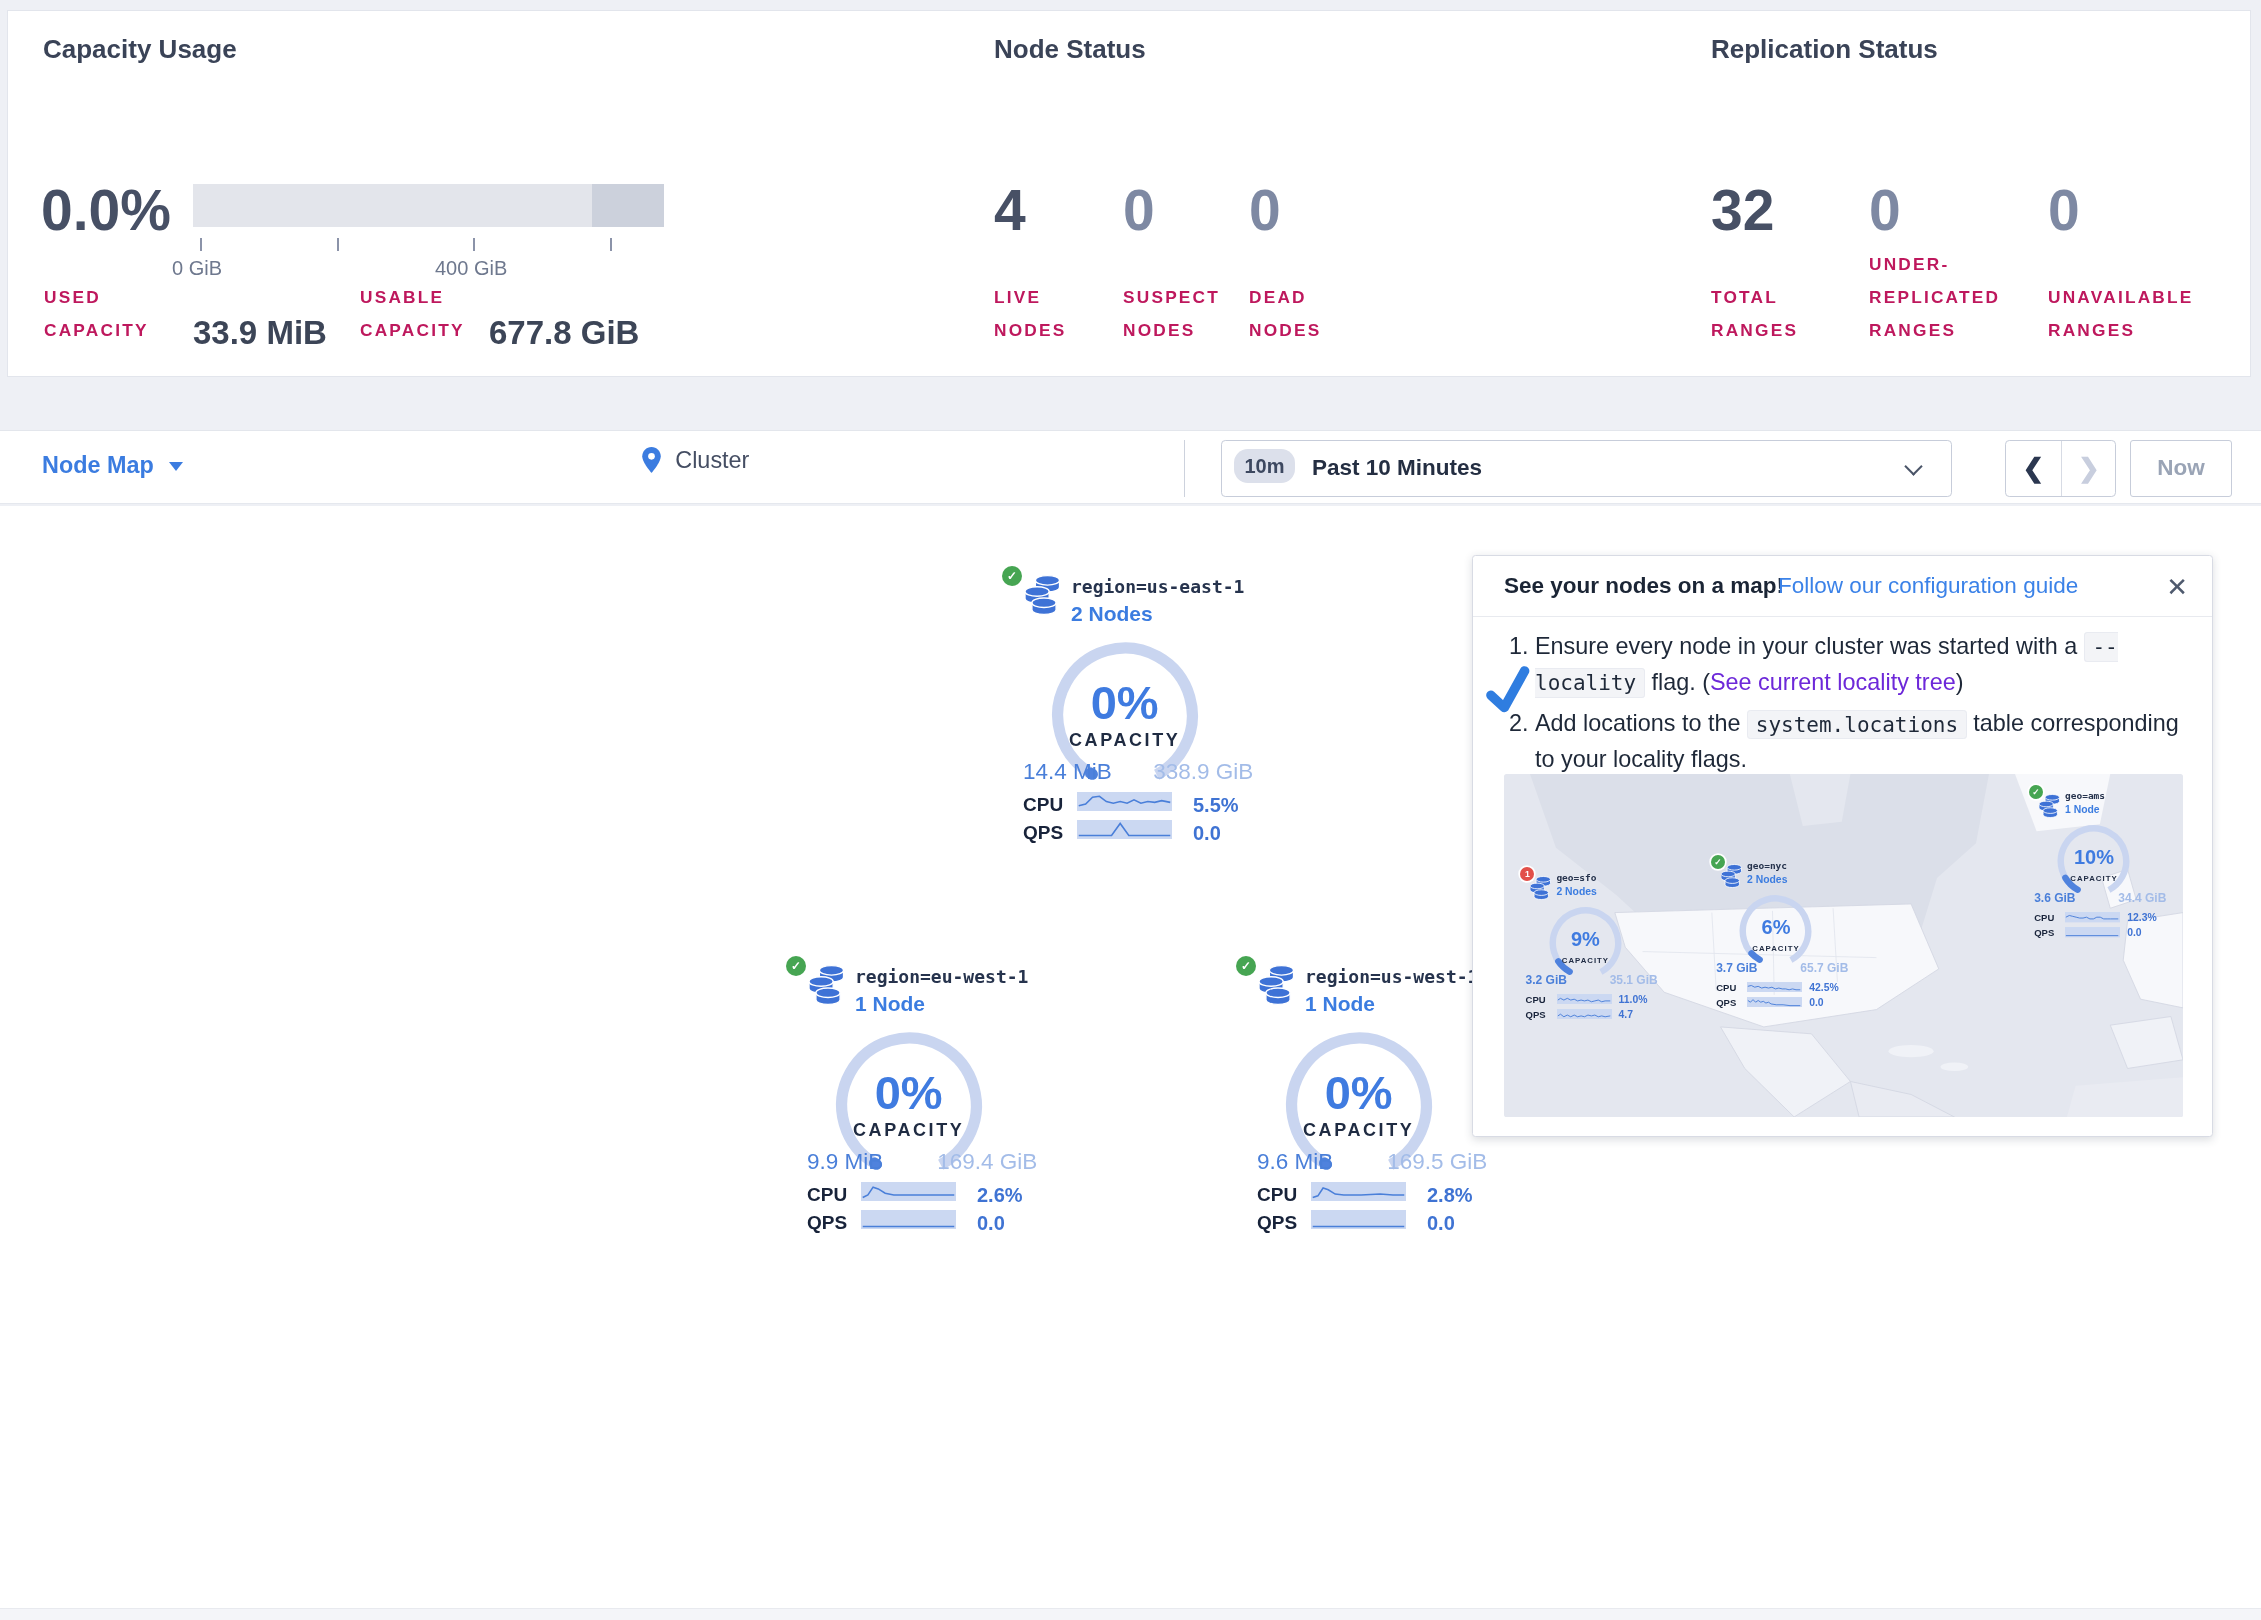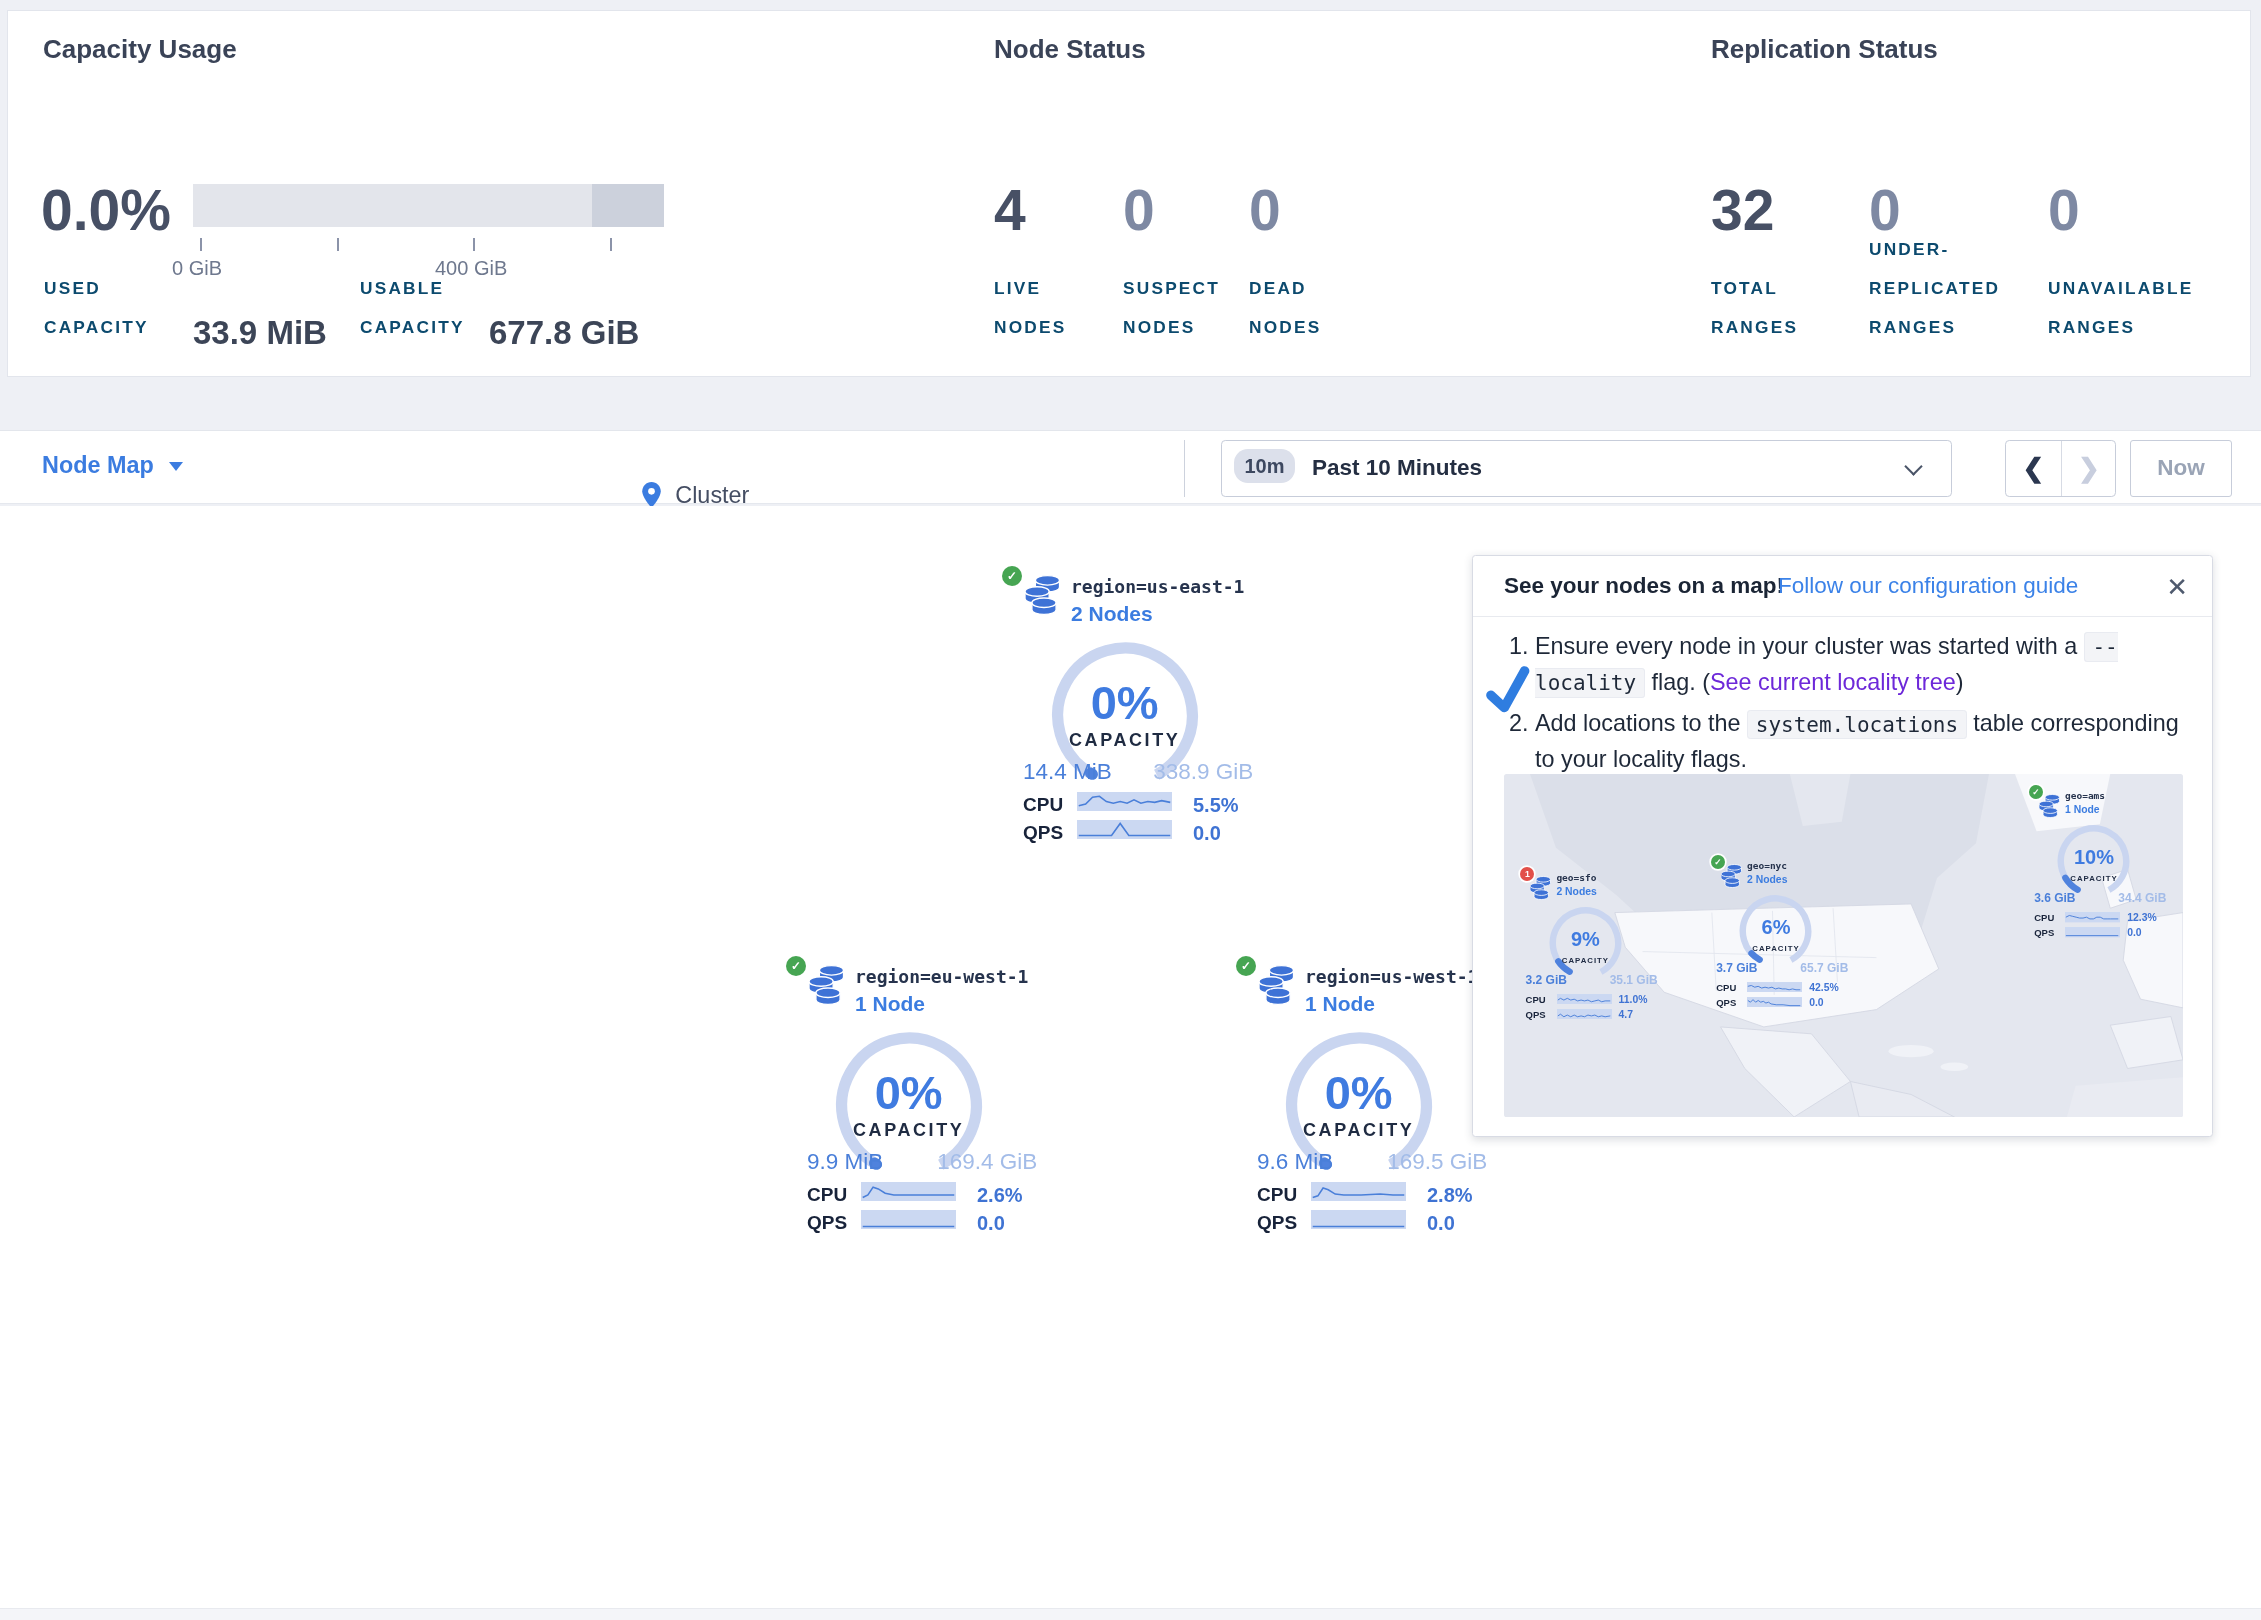--- a/index.html
+++ b/index.html
@@ -13,39 +13,39 @@
   
   .summary-card {
     position:absolute; left:7px; top:10.4px; width:2244px; height:367px;
     background:#ffffff; border:0.9px solid #e2e5ec;
   }
   .sec-title { position:absolute; top:22.5px; font-size:26px; font-weight:700; color:#3a4357; }
   .bignum { position:absolute; top:171px; font-size:57px; font-weight:700; line-height:1; color:#475065; }
   .bignum.dim { color:#7e89a3; }
   .caps {
     position:absolute; bottom:29px; font-size:17.3px; font-weight:700;
-    color:#0c4a6e; letter-spacing:2.2px; line-height:39px; text-transform:uppercase;
+    color:#be185d; letter-spacing:2.2px; line-height:33px; text-transform:uppercase;
   }
   .bigval { position:absolute; bottom:24px; font-size:33px; font-weight:700; color:#3c4557; }
 
   .capbar { position:absolute; left:185px; top:173px; width:471px; height:104px; }
   .capbar .track { position:absolute; left:0; top:0; width:471px; height:43px; background:#e3e5eb; }
   .capbar .other { position:absolute; left:399px; top:0; width:72px; height:43px; background:#ccd1dc; }
   .capbar .tick { position:absolute; top:54px; width:1.7px; height:13px; background:#8b93a9; }
   .capbar .ticklab { position:absolute; top:73px; font-size:20px; color:#6e788e; }
 
   
   .toolbar {
     position:absolute; left:0; top:430px; width:2261px; height:74px;
     background:#ffffff; border-top:0.9px solid #e3e6ec; border-bottom:0.9px solid #e5e8ee;
   }
   .viewsel { position:absolute; left:42px; top:21px; font-size:23.4px; font-weight:700; color:#3b7ce0; cursor:pointer; }
   .viewsel .caret { display:inline-block; margin-left:15.6px; width:0; height:0;
     border-left:7.8px solid transparent; border-right:7.8px solid transparent; border-top:9.5px solid #3b7ce0; vertical-align:middle; }
-  .crumb { position:absolute; left:642px; top:15.6px; height:43px;margin-top:35px; }
+  .crumb { position:absolute; left:642px; top:15.6px; height:43px; }
   .crumb svg { vertical-align:middle; }
   .crumb .txt { font-size:23.4px; color:#454e63; margin-left:10.4px; vertical-align:middle; }
   .tb-divider { position:absolute; left:1184px; top:8.7px; width:0.9px; height:57px; background:#cdd2dd; }
   .timebox { position:absolute; left:1221px; top:8.7px; width:731px; height:57px;
     border:0.9px solid #c7cdda; border-radius:4.3px; background:#fff; cursor:pointer; }
   .timebox .badge { position:absolute; left:12px; top:8.7px; padding:5.2px 10.4px; background:#dce0eb;
     border-radius:14px; font-size:20px; font-weight:700; color:#3d4860; }
   .timebox .lbl { position:absolute; left:90px; top:14px; font-size:22.5px; font-weight:700; color:#242e42; }
   .timebox .chev { position:absolute; right:31px; top:19px; width:13px; height:13px;
     border-right:2.2px solid #4a5468; border-bottom:2.2px solid #4a5468; transform:rotate(45deg); }

